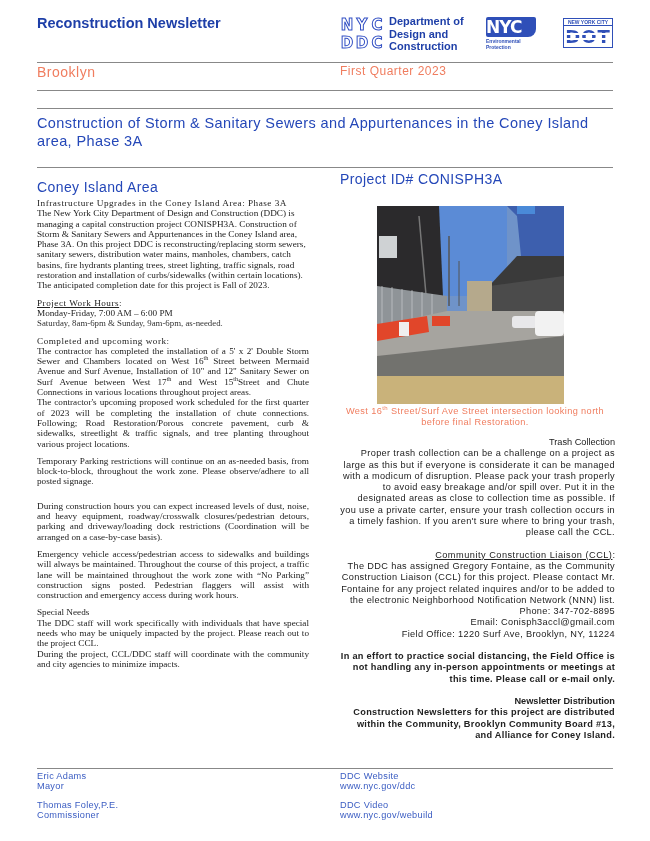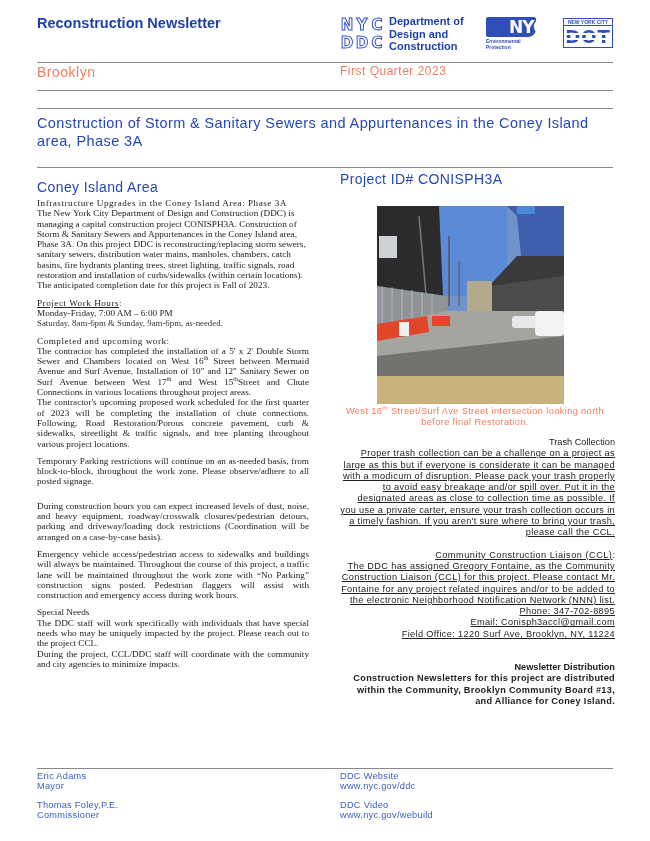--- a/index.html
+++ b/index.html
@@ -11,21 +11,21 @@
 
     .newsletter-title { left: 37px; top: 15px; font-size: 14.5px; font-weight: bold; color: #1e3fa8; }
 
     
     .logo-ddc { left: 340px; top: 16px; width: 130px; height: 36px; display: flex; align-items: center; }
     .ddc-mark { width: 44px; height: 34px; display: grid; grid-template-columns: repeat(3, 1fr); grid-template-rows: 1fr 1fr; gap: 1px; }
     .ddc-mark span { font-family: "DejaVu Sans", sans-serif; font-size: 15px; line-height: 16px; font-weight: bold; color: #fff; -webkit-text-stroke: 1px #3350c4; text-align: center; }
     .ddc-text { margin-left: 5px; font-size: 11px; line-height: 12.5px; font-weight: bold; color: #1e3fa8; }
 
     .logo-dep { left: 486px; top: 17px; width: 52px; height: 36px; }
-    .dep-mark { width: 50px; height: 20px; background: #2f4fb8; color: #fff; font-family: "DejaVu Sans", sans-serif; font-weight: bold; font-size: 17px; line-height: 20px; letter-spacing: -1px; border-radius: 2px 2px 8px 2px; padding-left: 23px; }
+    .dep-mark { width: 50px; height: 20px; background: #2f4fb8; color: #fff; font-family: "DejaVu Sans", sans-serif; font-weight: bold; font-size: 17px; line-height: 20px; letter-spacing: -1px; border-radius: 2px 2px 8px 2px; }
     .dep-text { font-size: 5px; line-height: 6px; font-weight: bold; color: #2f4fb8; margin-top: 1px; }
 
     .logo-dot { left: 563px; top: 18px; width: 50px; height: 30px; border: 1.5px solid #2f4fb8; }
     .dot-top { font-size: 5px; line-height: 6px; color: #2f4fb8; text-align: center; border-bottom: 1px solid #2f4fb8; font-weight: bold; }
     .dot-main { height: 22px; position: relative; overflow: hidden; }
     .dot-main .word { position: absolute; left: 0; right: 0; top: 1px; text-align: center; font-family: "DejaVu Sans", sans-serif; font-weight: bold; font-size: 18px; line-height: 20px; color: #2f4fb8; letter-spacing: 1px; }
     .dot-main .stripe { position: absolute; left: 0; right: 0; height: 2px; background: #fff; }
 
     .location { left: 37px; top: 64px; font-size: 14px; color: #f07d5f; letter-spacing: 0.5px; }
     .quarter { left: 340px; top: 64px; font-size: 12px; color: #f07d5f; letter-spacing: 0.5px; }
@@ -43,21 +43,21 @@
     .underline { text-decoration: underline; letter-spacing: 0.5px; }
     .small-gray { color: #333; font-size: 8.8px; }
     sup { font-size: 6px; line-height: 0; }
 
     .photo { left: 377px; top: 206px; width: 187px; height: 198px; overflow: hidden; }
     .photo svg { display: block; }
     .caption { left: 340px; top: 406px; width: 270px; text-align: center; font-size: 9.2px; line-height: 11px; color: #f07d5f; letter-spacing: 0.4px; }
 
     .col-right { left: 340px; top: 437px; width: 275px; font-size: 9.2px; line-height: 11.3px; color: #222; }
     .col-right p { margin: 0; text-align: right; }
-    .col-right .spaced { letter-spacing: 0.35px; text-decoration: underline; }
+    .col-right .spaced { letter-spacing: 0.35px; }
     .bold-notice { font-weight: bold; letter-spacing: 0.3px; }
 
     .footer-left { left: 37px; top: 771px; font-size: 9.2px; line-height: 10.3px; color: #3a5cc2; letter-spacing: 0.3px; }
     .footer-right { left: 340px; top: 771px; font-size: 9.2px; line-height: 10.3px; color: #3a5cc2; letter-spacing: 0.3px; }
     .footer-gap { height: 8px; }
   </style>
 </head>
 <body>
 
 <div class="abs newsletter-title">Reconstruction Newsletter</div>
@@ -168,20 +168,21 @@
 <div class="abs col-right">
   <p>Trash Collection</p>
   <p class="spaced">Proper trash collection can be a challenge on a project as large as this but if everyone is considerate it can be managed with a modicum of disruption. Please pack your trash properly to avoid easy breakage and/or spill over. Put it in the designated areas as close to collection time as possible. If you use a private carter, ensure your trash collection occurs in a timely fashion. If you aren't sure where to bring your trash, please call the CCL.</p>
   <div class="gap" style="height:11px;"></div>
   <p><span class="underline">Community Construction Liaison (CCL)</span><span>:</span></p>
   <p class="spaced">The DDC has assigned Gregory Fontaine, as the Community Construction Liaison (CCL) for this project. Please contact Mr. Fontaine for any project related inquires and/or to be added to the electronic Neighborhood Notification Network (NNN) list.</p>
   <p class="spaced">Phone: 347-702-8895</p>
   <p class="spaced">Email: Conisph3accl@gmail.com</p>
   <p class="spaced">Field Office: 1220 Surf Ave, Brooklyn, NY, 11224</p>
   <div class="gap" style="height:11px;"></div>
+  <p class="bold-notice">In an effort to practice social distancing, the Field Office is not handling any in-person appointments or meetings at this time. Please call or e-mail only.</p>
   <div class="gap" style="height:11px;"></div>
   <p style="font-weight:bold;">Newsletter Distribution</p>
   <p class="bold-notice justify">Construction Newsletters for this project are distributed within the Community, Brooklyn Community Board #13, and Alliance for Coney Island.</p>
 </div>
 
 <div class="hr" style="top:768px;"></div>
 <div class="abs footer-left">
   <div>Eric Adams</div>
   <div>Mayor</div>
   <div class="footer-gap"></div>

